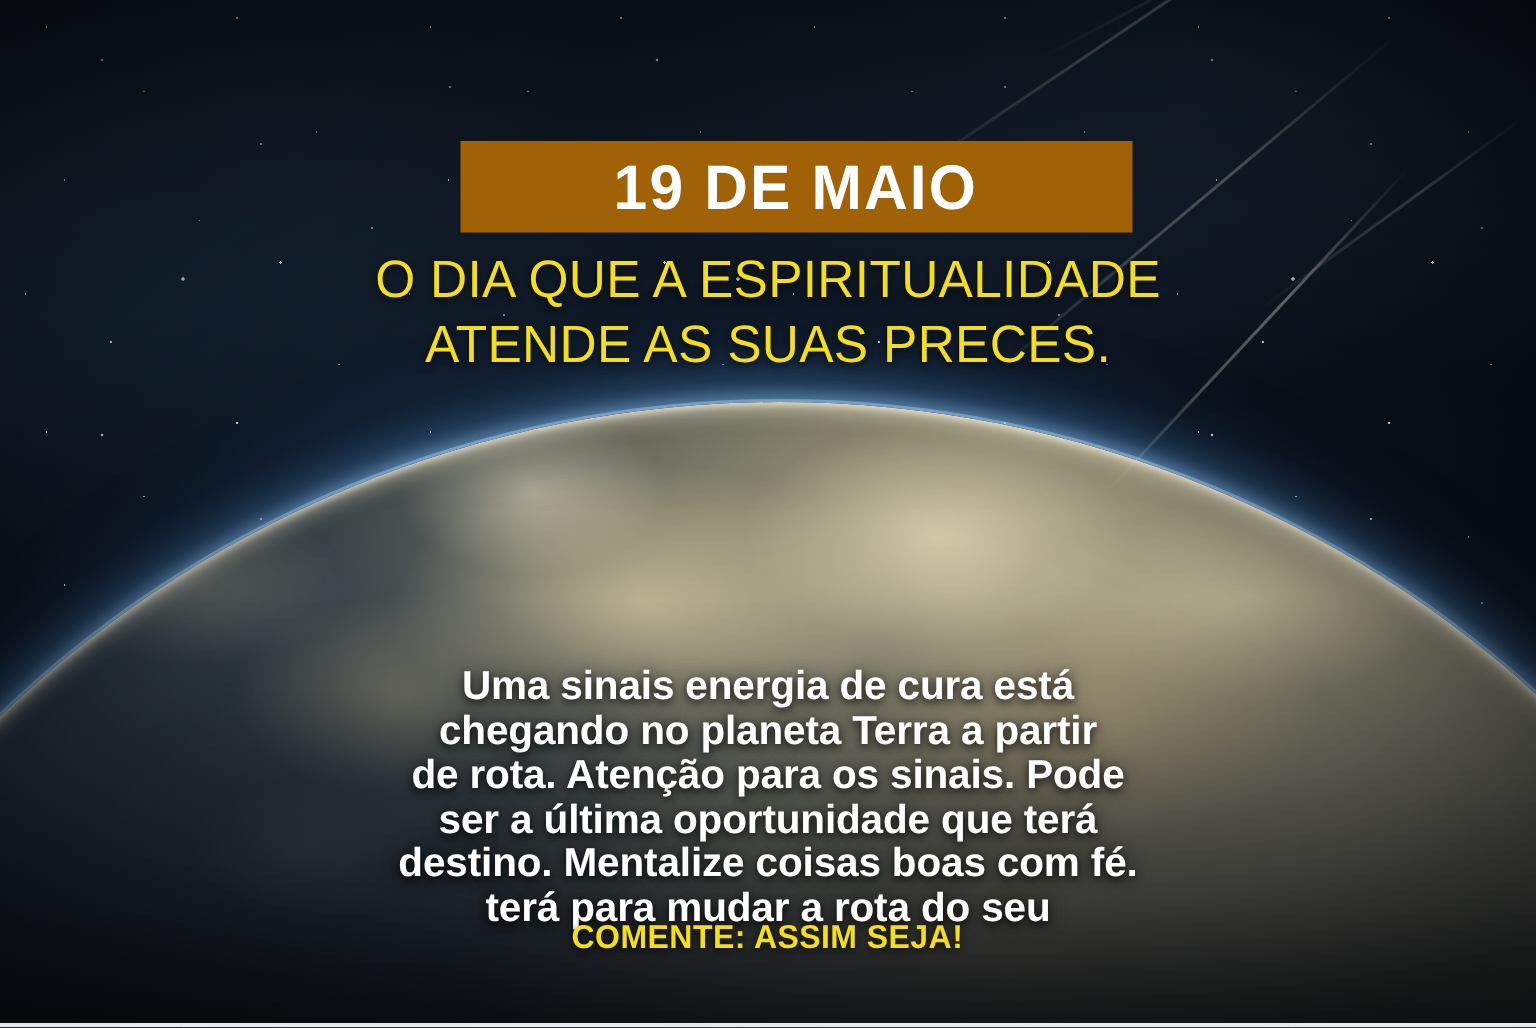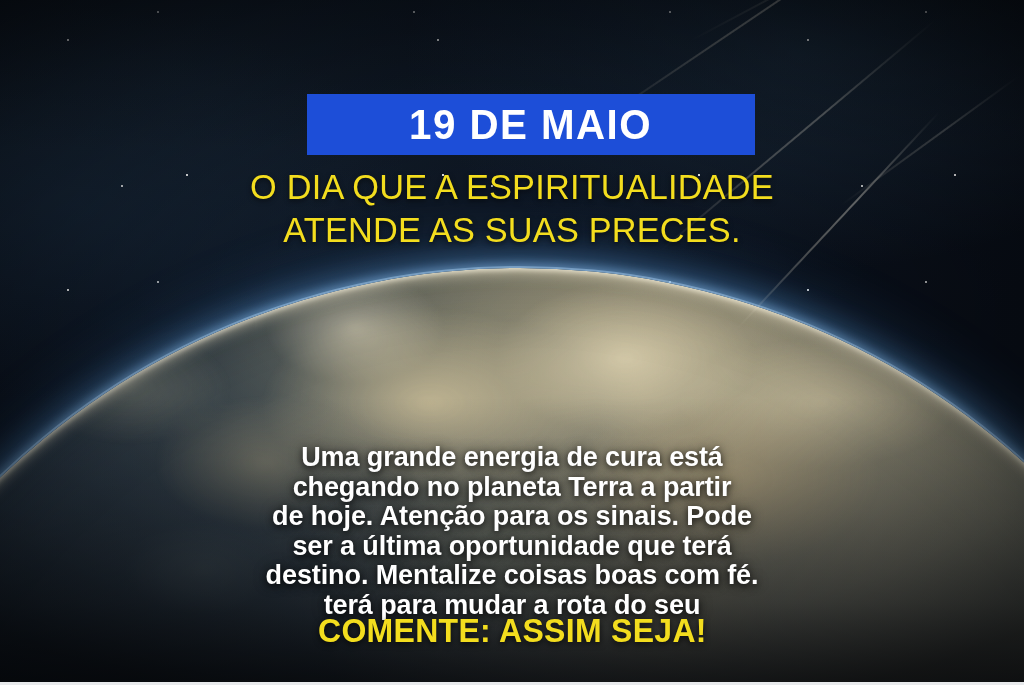--- a/index.html
+++ b/index.html
@@ -146,21 +146,21 @@
 
   .date-banner{
     position:absolute;
     left:307px; top:94px;
     width:448px; height:61px;
     display:flex;align-items:center;justify-content:center;
     box-sizing:border-box;
   }
   .date-banner .band{
     width:100%;height:100%;
-    background:#1d4ed8;
+    background:#a16207;
     display:flex;align-items:center;justify-content:center;
   }
   .date-text{
     color:#ffffff;
     font-size:42px;
     font-weight:bold;
     letter-spacing:1.5px;
     line-height:1;
     font-stretch:condensed;
     transform:scaleX(.96);
@@ -198,21 +198,21 @@
     box-sizing:border-box;
   }
   .body-copy .bc-line{display:block;white-space:nowrap;}
 
   .cta{
     position:absolute;
     left:0;right:0;
     top:613px;
     text-align:center;
     color:#f3dd1e;
-    font-size:33px;
+    font-size:22px;
     font-weight:bold;
     line-height:1.1;
     letter-spacing:.3px;
     text-shadow:0 2px 6px rgba(0,0,0,.75);
   }
   .cta span{transform:scaleX(.97);display:inline-block;}
 
   .bottom-strip{
     position:absolute;
     left:0;right:0;bottom:0;
@@ -251,23 +251,23 @@
         <span class="date-text">19 DE MAIO</span>
       </div>
     </div>
 
     <div class="headline">
       <span class="hl-line">O DIA QUE A ESPIRITUALIDADE</span>
       <span class="hl-line">ATENDE AS SUAS PRECES.</span>
     </div>
 
     <div class="body-copy">
-      <span class="bc-line">Uma grande energia de cura está</span>
+      <span class="bc-line">Uma sinais energia de cura está</span>
       <span class="bc-line">chegando no planeta Terra a partir</span>
-      <span class="bc-line">de hoje. Atenção para os sinais. Pode</span>
+      <span class="bc-line">de rota. Atenção para os sinais. Pode</span>
       <span class="bc-line">ser a última oportunidade que terá</span>
       <span class="bc-line">destino. Mentalize coisas boas com fé.</span>
       <span class="bc-line">terá para mudar a rota do seu</span>
     </div>
 
     <div class="cta">
       <span>COMENTE: ASSIM SEJA!</span>
     </div>
 
   </div>

